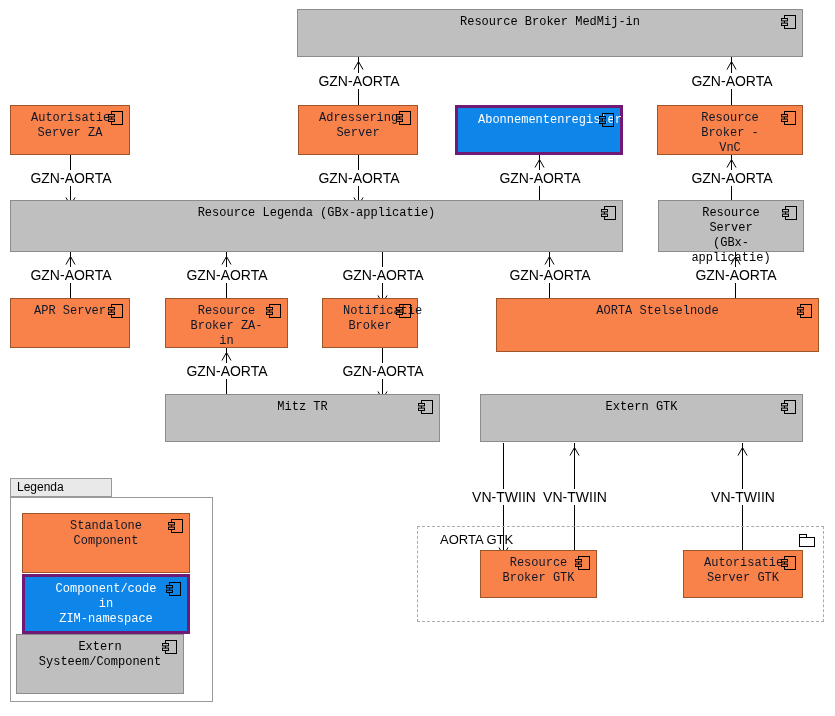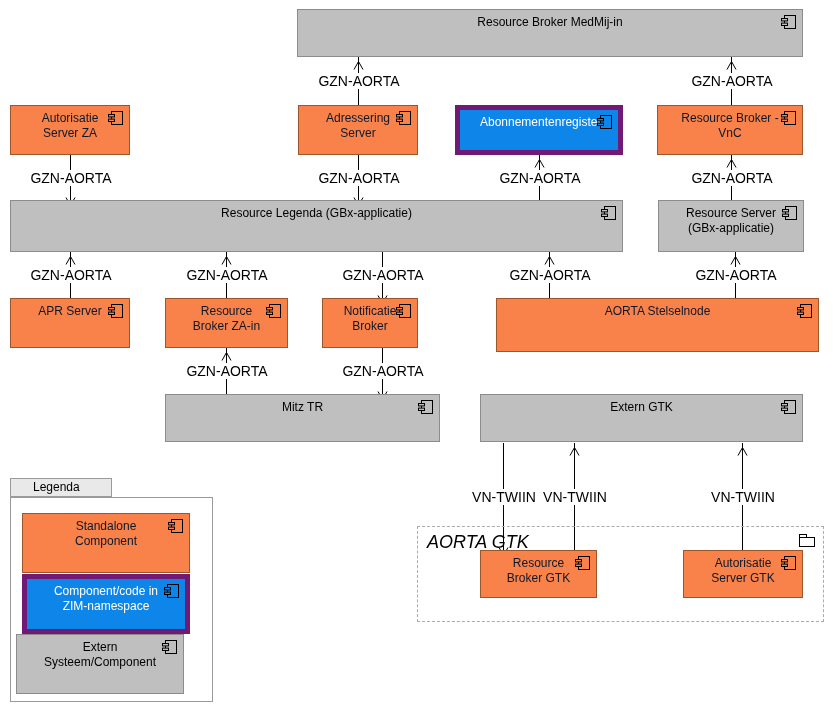--- a/index.html
+++ b/index.html
@@ -1,45 +1,45 @@
 <!DOCTYPE html>
 <html><head>
 <meta charset="utf-8">
 <style>
   html,body{margin:0;padding:0;background:#fff;}
   #stage{position:relative;width:835px;height:716px;background:#fff;
          font-family:"Liberation Sans",sans-serif;color:#000;overflow:hidden;}
 
   .node{position:absolute;box-sizing:border-box;text-align:center;
         font-size:12px;line-height:15px;padding-top:5px;}
-  .node-label{display:block;white-space:pre-line;padding:0 20px;}
+  .node-label{display:block;white-space:pre-line;padding:0 20px;font-family:Liberation Mono, monospace;}
   .node.standalone{background:#F8824A;border:1px solid #9D5629;color:#0f172a;}
-  .node.zim{background:#0D85E9;border:5px solid #701a75;color:#fff;}
+  .node.zim{background:#0D85E9;border:3px solid #701a75;color:#fff;}
   .node.extern{background:#BFBFBF;border:1px solid #8C8C8C;color:#000;}
   .node.standalone .cmp{color:#F8824A;}
   .node.zim .cmp{color:#0D85E9;}
   .node.extern .cmp{color:#BFBFBF;}
 
   .cmp{position:absolute;top:5px;right:6px;width:15px;height:14px;}
   .cmp svg{display:block;}
 
   .edge{position:absolute;width:0;border-left:1px solid #000;}
   .arr{position:absolute;width:11px;height:9px;left:-6px;}
   .arr.up{top:-1px;}
   .arr.down{bottom:-1px;}
   .edge-label{position:absolute;top:50%;left:0;transform:translate(-50%,-50%);
               background:#fff;padding:0 3px;font-size:14px;white-space:nowrap;}
 
   .group{position:absolute;box-sizing:border-box;border:1px dashed #ABABAB;}
-  .group-label{position:absolute;top:5px;left:9px;font-size:18px;font-style:italic;}
+  .group-label{position:absolute;top:5px;left:22px;font-size:13px;}
   .pkg{position:absolute;top:6px;right:8px;}
 
   .legend-tab{position:absolute;left:10px;top:478px;width:102px;height:19px;
               box-sizing:border-box;background:#E9E9E9;border:1px solid #9A9A9A;
-              font-size:12px;line-height:17px;padding-left:22px;z-index:2;}
+              font-size:12px;line-height:17px;padding-left:6px;z-index:2;}
   .legend-box{position:absolute;left:10px;top:497px;width:203px;height:205px;
               box-sizing:border-box;background:#fff;border:1px solid #9A9A9A;}
   .legend-item{position:absolute;width:168px;height:60px;}
 </style>
 </head>
 <body>
 
 <div id="stage">
 
   <div class="edge" style="left:358px;top:57px;height:48px">

